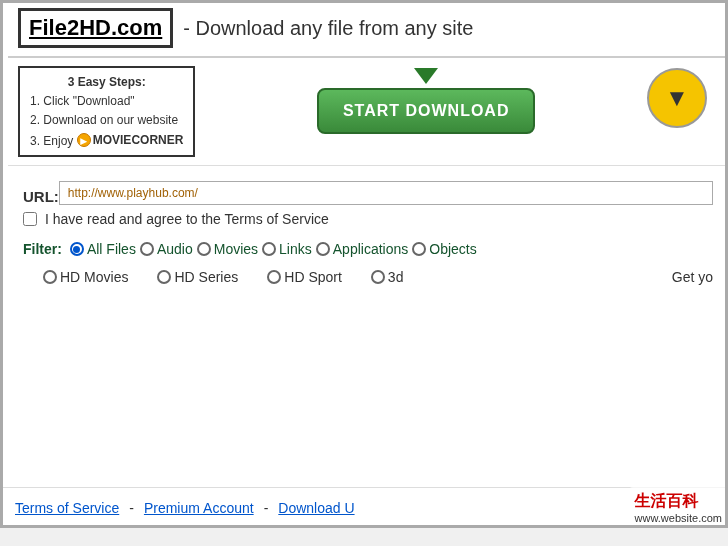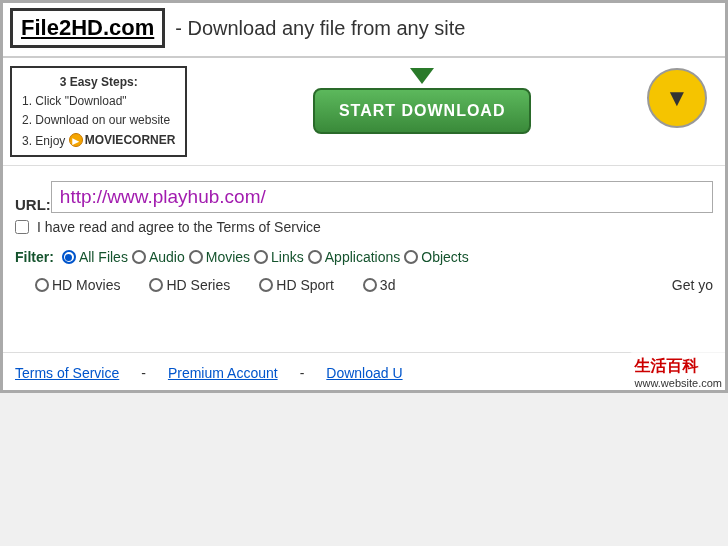--- a/index.html
+++ b/index.html
@@ -8,23 +8,24 @@
       height: 546px;
       font-family: Arial, sans-serif;
       font-size: 14px;
       background: #f0f0f0;
       overflow: hidden;
     }
 
     
     .page-wrapper {
       width: 728px;
-      height: 393px;
+      height: 528px;
       background: #fff;
       position: relative;
+      padding-left: 8px;
     }
 
     
     .header {
       display: flex;
       align-items: center;
       background: #fff;
       border-bottom: 2px solid #ccc;
       padding: 8px 10px;
       gap: 10px;
@@ -138,22 +139,22 @@
       font-weight: bold;
       font-size: 15px;
       color: #333;
       min-width: 35px;
     }
 
     .url-input {
       flex: 1;
       border: 1px solid #aaa;
       padding: 4px 8px;
-      font-size: 19px;
-      color: #a21caf;
+      font-size: 12px;
+      color: #a16207;
       background: #fff;
     }
 
     .tos-row {
       display: flex;
       align-items: center;
       margin-bottom: 14px;
       gap: 8px;
       font-size: 14px;
       color: #333;
@@ -231,21 +232,21 @@
     .footer {
       position: absolute;
       bottom: 0;
       left: 0;
       right: 0;
       background: #fff;
       border-top: 1px solid #ddd;
       padding: 12px 15px;
       display: flex;
       align-items: center;
-      gap: 22px;
+      gap: 10px;
       font-size: 14px;
     }
 
     .footer-link {
       color: #0055cc;
       text-decoration: underline;
       cursor: pointer;
     }
 
     .footer-sep {

